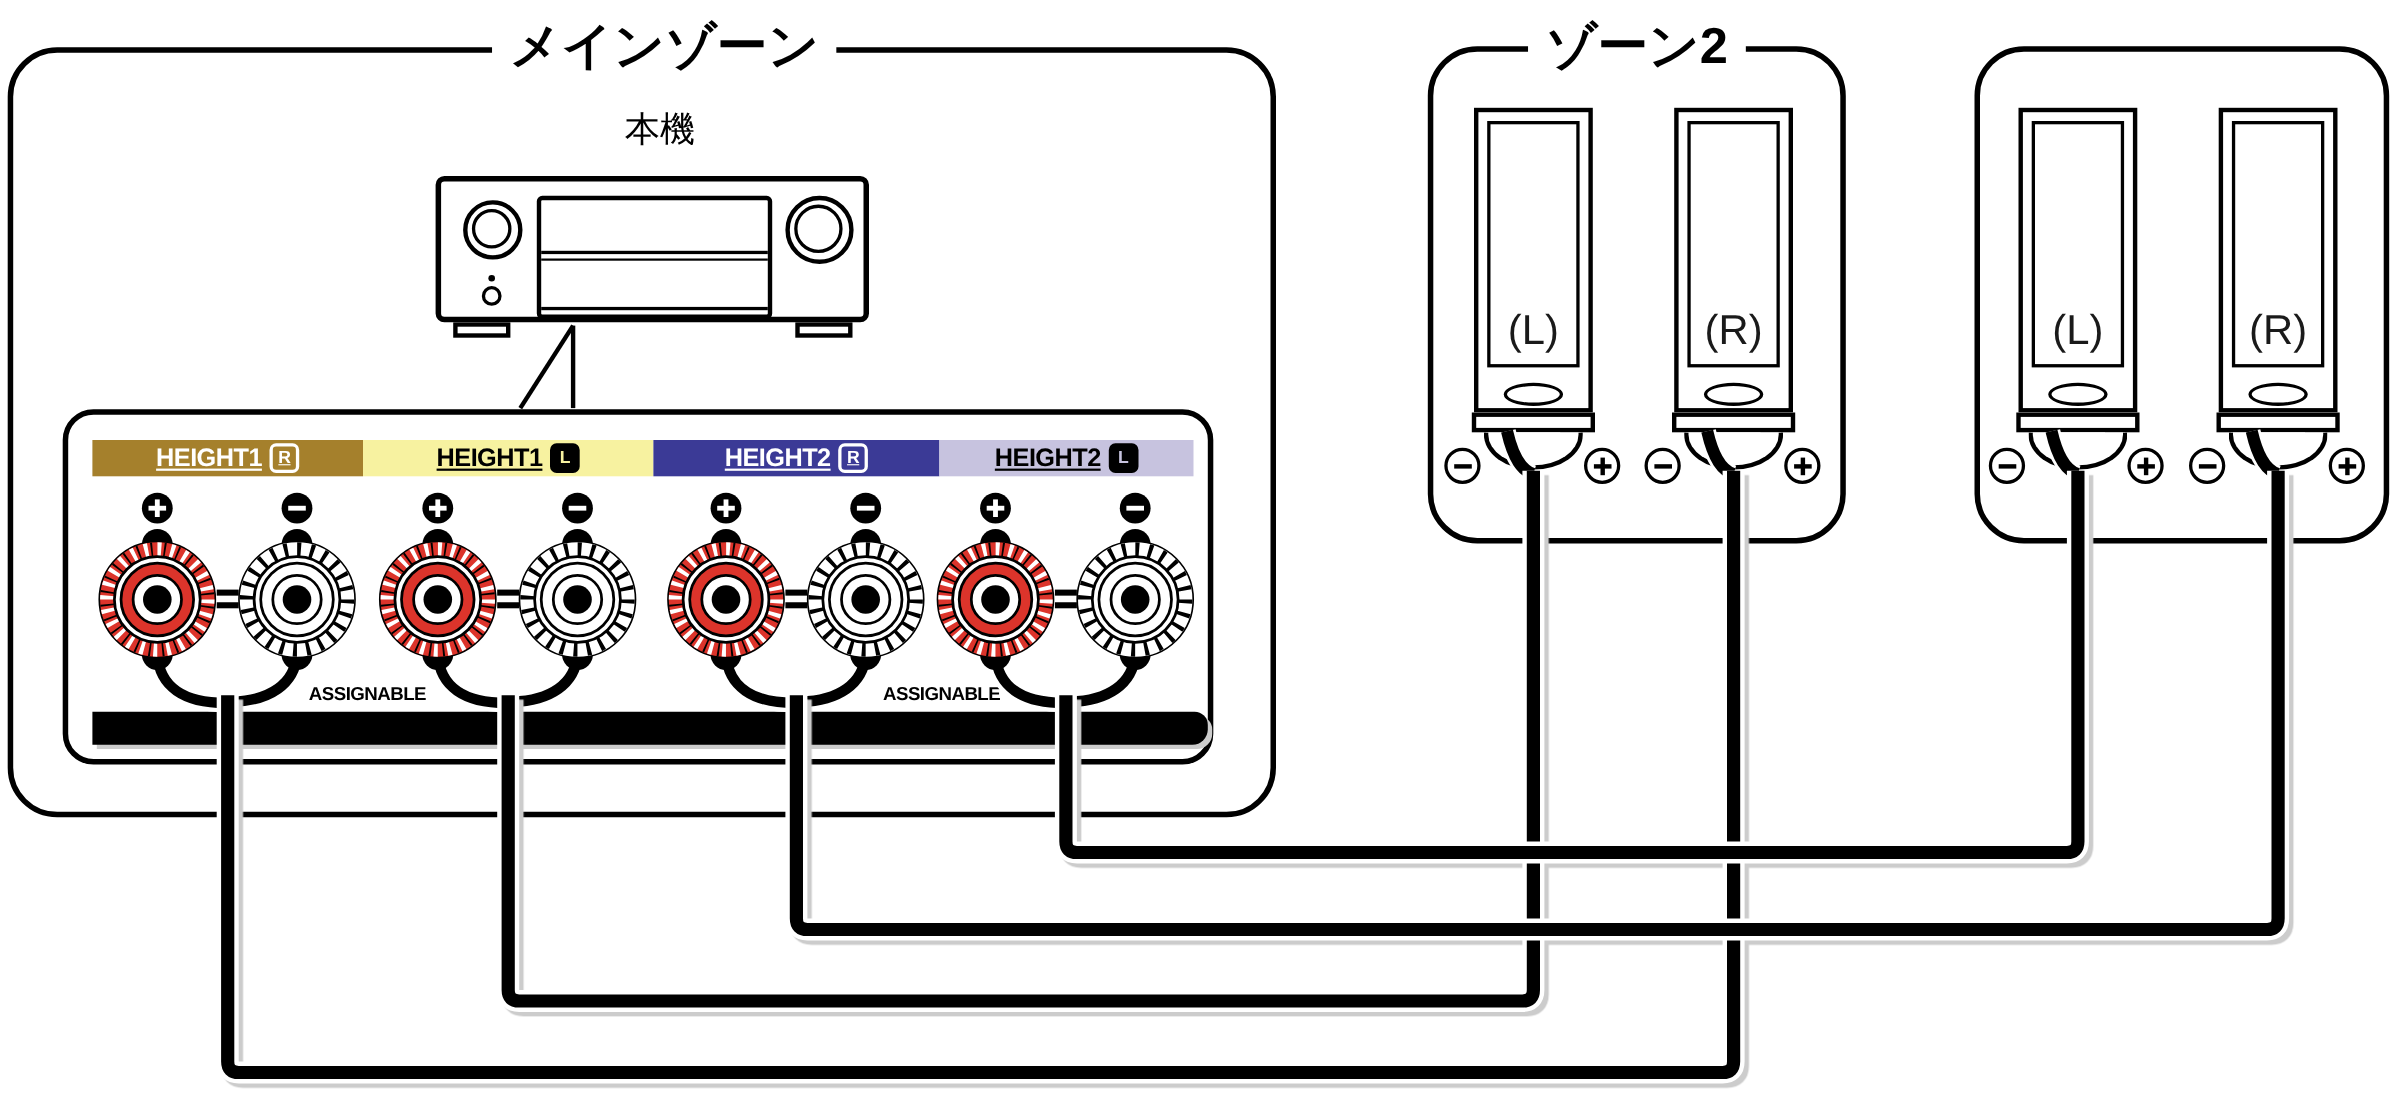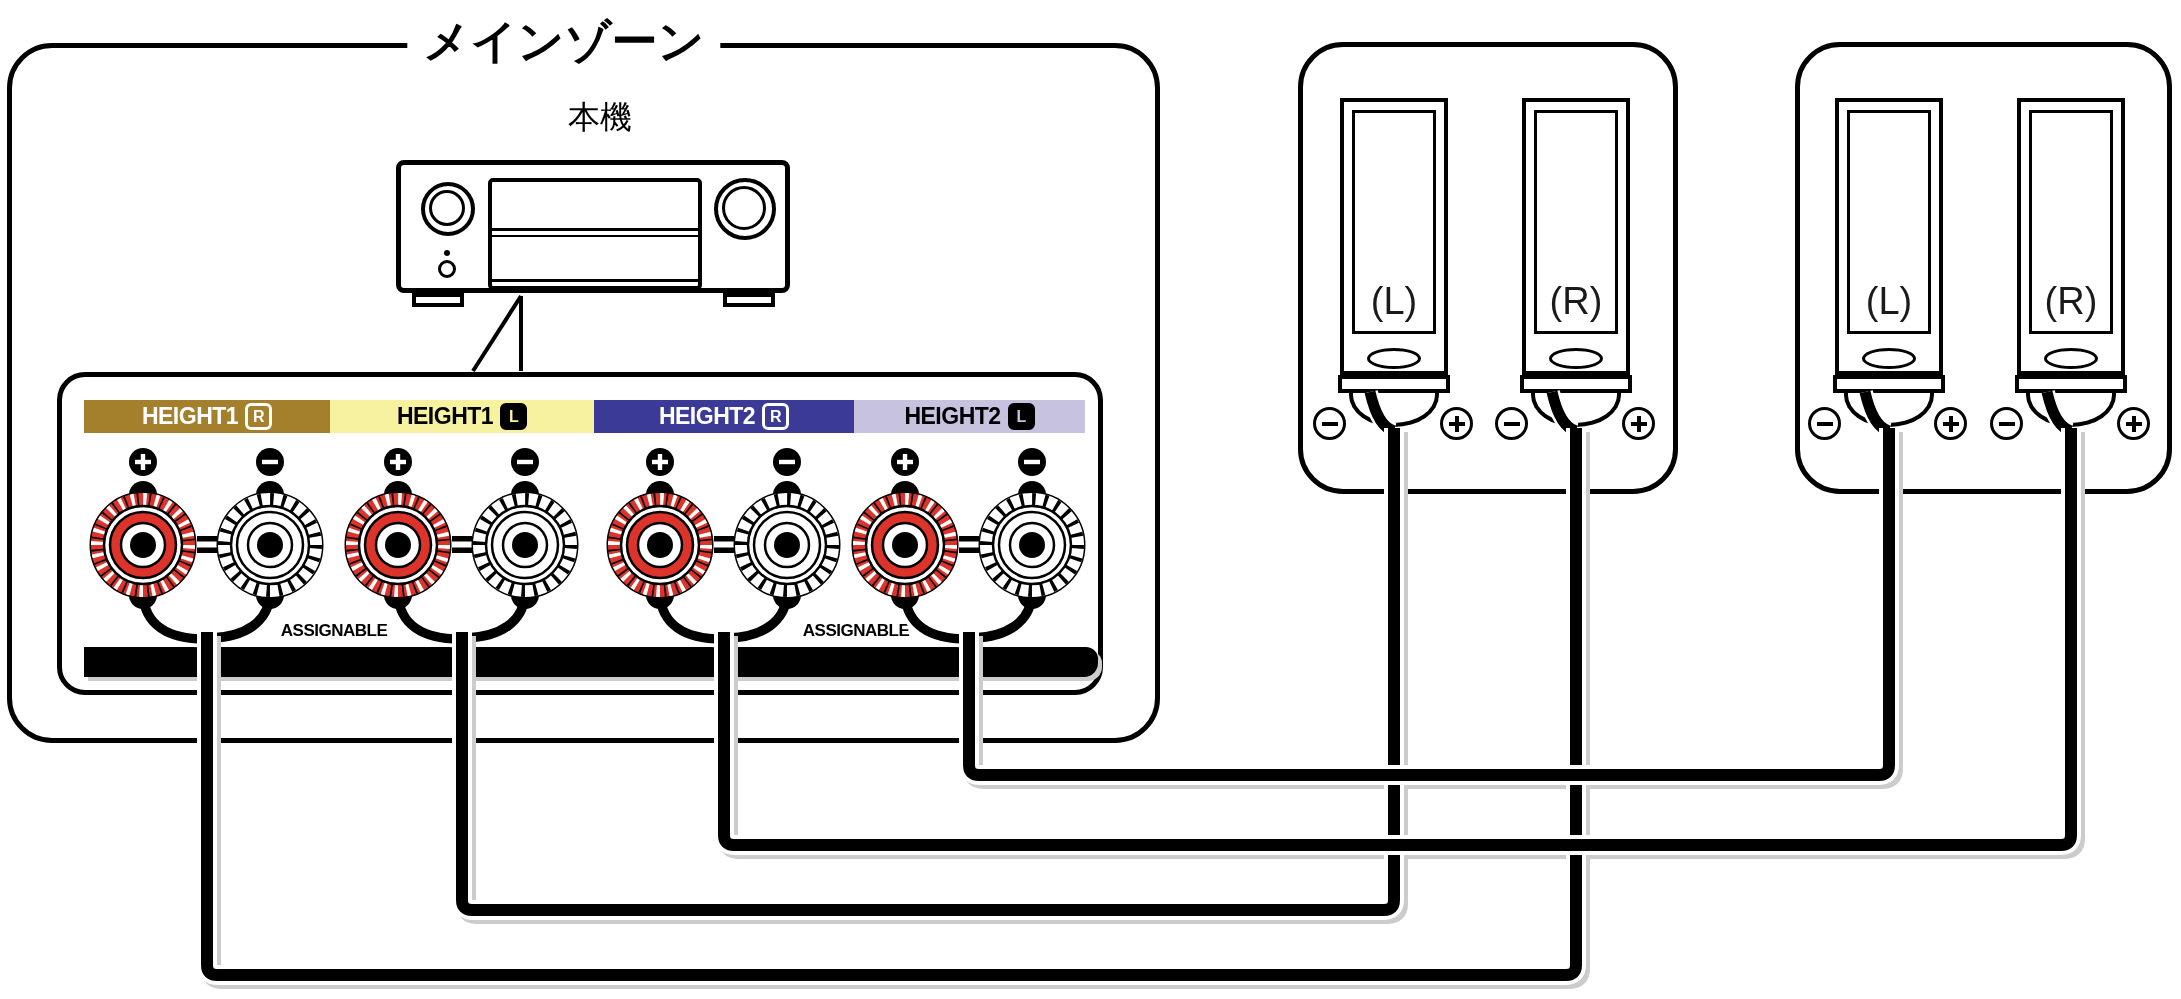--- a/index.html
+++ b/index.html
@@ -17,21 +17,21 @@
   .rc-knob{position:absolute;border:4px solid #000;border-radius:50%;background:#fff;}
   .rc-door{position:absolute;left:488px;top:178px;width:206px;height:104px;border:4px solid #000;border-radius:5px;background:#fff;}
   .rc-line{position:absolute;left:0;width:100%;background:#000;}
   .rc-led{position:absolute;left:444px;top:250px;width:6px;height:6px;border-radius:50%;background:#000;}
   .rc-pwr{position:absolute;left:438px;top:260px;width:12px;height:12px;border:3px solid #000;border-radius:50%;background:#fff;}
   .rc-foot{position:absolute;top:293px;width:44px;height:6px;border:4px solid #000;background:#fff;}
 
   
   .panel{position:absolute;left:57px;top:372px;width:1036px;height:313px;border:5px solid #000;border-radius:28px;background:#fff;}
   .ch-bar{position:absolute;top:400px;height:33px;display:flex;align-items:center;justify-content:center;gap:7px;
-    font-weight:bold;font-size:23px;letter-spacing:-0.5px;z-index:1;}
+    font-weight:bold;font-size:23px;letter-spacing:-0.5px;z-index:1;text-decoration:underline;}
   .bar-h1r{background:#A5802C;color:#fff;}
   .bar-h1l{background:#F7F2A0;color:#000;}
   .bar-h2r{background:#3B3A96;color:#fff;}
   .bar-h2l{background:#C7C3DF;color:#000;}
   .badge{display:inline-flex;align-items:center;justify-content:center;width:21px;height:21px;
     border-radius:6px;font-size:16px;font-weight:bold;line-height:1;}
   .badge.outline{border:3px solid #fff;color:#fff;background:transparent;}
   .badge.solid{border:3px solid #000;background:#000;}
   .bar-h1l .badge.solid{color:#F7F2A0;}
   .bar-h2l .badge.solid{color:#C7C3DF;}
@@ -63,21 +63,22 @@
 <body>
 
 <div id="canvas">
 
   <div class="zone-box" style="left:7px;top:43px;width:1143px;height:690px;"></div>
 
   <div class="zone-box" style="left:1298px;top:42px;width:370px;height:442px;"></div>
 
   <div class="zone-box" style="left:1795px;top:42px;width:367px;height:442px;"></div>
 
-  <div class="zone-label" style="left:564px;top:16px;">メインゾーン</div>
+  <div class="zone-label" style="left:604px;top:16px;">メインゾーン</div>
+  <div class="zone-label" style="left:1488px;top:16px;">ゾーン2</div>
 
   <div class="abs" style="left:520px;top:96px;width:160px;text-align:center;font-size:32px;color:#000;">本機</div>
 
   <div>
     <div class="rc-body"></div>
     <div class="rc-knob" style="left:421px;top:182px;width:46px;height:46px;"></div>
     <div class="rc-knob" style="left:429px;top:190px;width:30px;height:30px;border-width:3px;"></div>
     <div class="rc-knob" style="left:714px;top:178px;width:54px;height:54px;"></div>
     <div class="rc-knob" style="left:722px;top:186px;width:38px;height:38px;border-width:3px;"></div>
     <div class="rc-door">

